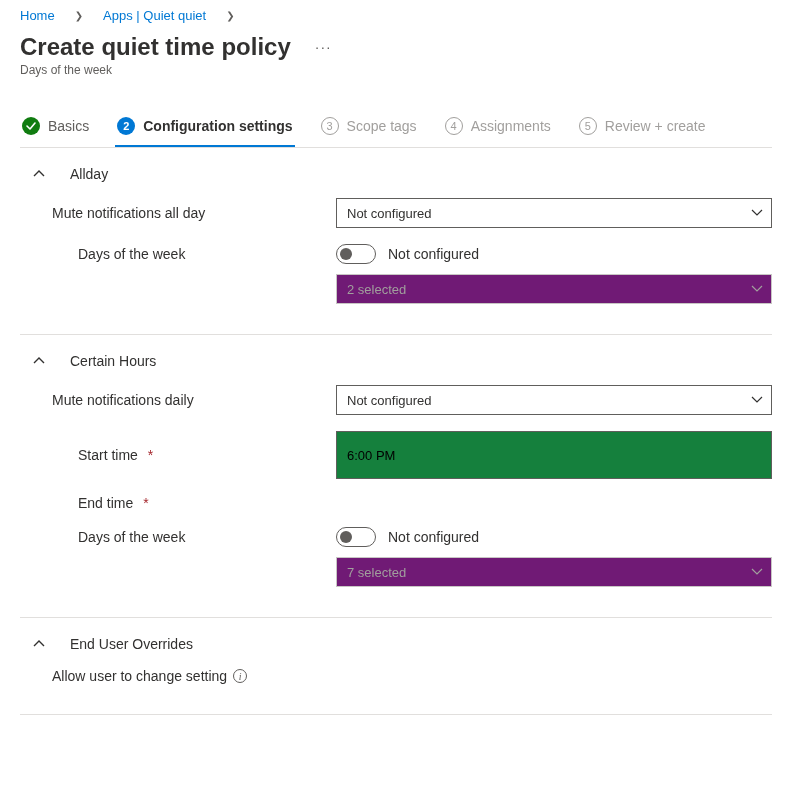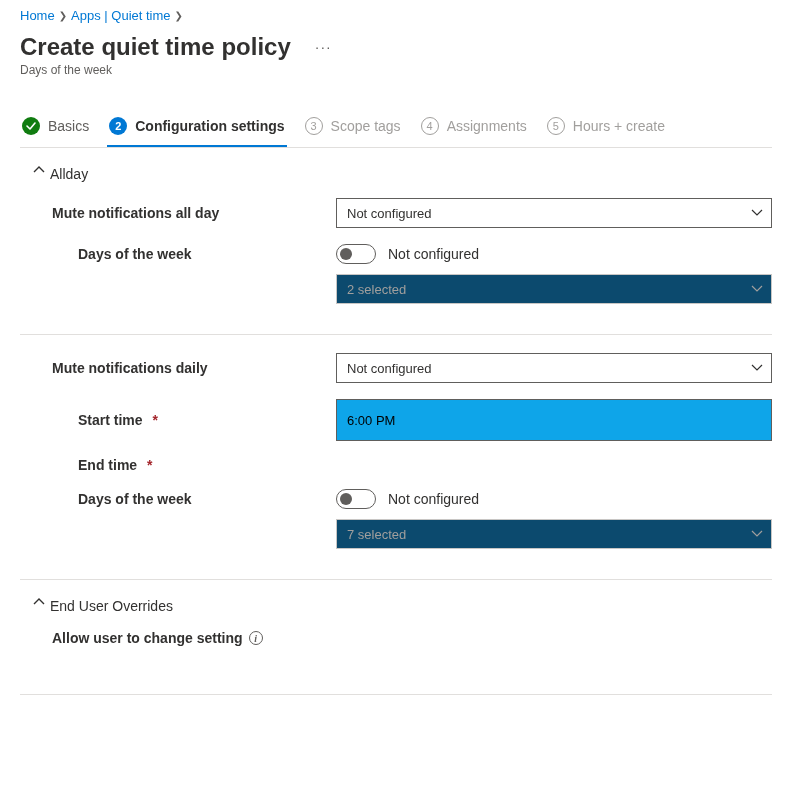--- a/index.html
+++ b/index.html
@@ -7,57 +7,57 @@
       font-family: "Segoe UI", -apple-system, sans-serif;
       font-size: 13px;
       color: #323130;
       background: #fff;
       width: 792px;
       padding: 4px 20px 20px 20px;
     }
     a { color: #0078d4; text-decoration: none; }
 
     
-    .breadcrumb { display: flex; align-items: center; gap: 4px; font-size: 13px; padding: 4px 0 6px 0; }
+    .breadcrumb { display: flex; align-items: center; gap: 20px; font-size: 13px; padding: 4px 0 6px 0; }
     .breadcrumb .sep { color: #605e5c; font-size: 10px; }
 
     
     .heading-row { display: flex; align-items: center; gap: 24px; margin-top: 4px; }
     .page-title { font-size: 24px; font-weight: 600; }
     .ellipsis { color: #605e5c; font-size: 14px; letter-spacing: 1px; cursor: pointer; }
     .subtitle { font-size: 12px; color: #605e5c; margin-top: 2px; }
 
     
-    .tabs { display: flex; gap: 16px; border-bottom: 1px solid #e1dfdd; margin-top: 32px; }
+    .tabs { display: flex; gap: 24px; border-bottom: 1px solid #e1dfdd; margin-top: 32px; }
     .tab { display: flex; align-items: center; gap: 8px; padding: 8px 2px 10px 2px; font-size: 14px; color: #605e5c; cursor: pointer; border-bottom: 2px solid transparent; }
     .tab.active { color: #323130; font-weight: 600; border-bottom-color: #0078d4; }
     .step-circle { width: 18px; height: 18px; border-radius: 50%; display: inline-flex; align-items: center; justify-content: center; font-size: 11px; background: #fff; }
     .step-circle.complete { background: #107c10; color: #fff; font-size: 11px; }
     .step-circle.active { background: #0078d4; color: #fff; font-weight: 600; }
     .step-circle.pending { border: 1px solid #a19f9d; color: #a19f9d; }
     .tab.disabled { color: #a19f9d; }
 
     
     .section { padding: 18px 0 14px 0; border-bottom: 1px solid #e1dfdd; }
-    .section-header { display: flex; align-items: flex-start; gap: 4px; margin-bottom: 16px; margin-left: 12px; cursor: pointer; }
+    .section-header { display: flex; align-items: center; gap: 24px; margin-bottom: 16px; margin-left: 12px; cursor: pointer; }
     .chevron { width: 14px; display:inline-flex; justify-content:center; color: #323130; font-size: 12px; }
     .section-title { font-size: 14px; }
 
     
     .field-row { display: flex; align-items: center; margin-bottom: 16px; }
-    .field-label-col { flex: 0 0 316px; padding-left: 32px; font-size: 14px; display:flex; align-items:center; gap:6px;font-weight:bold; }
+    .field-label-col { flex: 0 0 316px; padding-left: 32px; font-size: 14px; display:flex; align-items:center; gap:6px; }
     .field-label-col.indent { padding-left: 58px; }
     .field-control-col { flex: 1; display: flex; align-items: center; gap: 12px; border-radius: 8px; }
     .req { color: #a4262c; }
 
     
     .dropdown { position: relative; width: 100%; max-width: 436px; height: 30px; border: 1px solid #605e5c; background: #fff; padding: 0 30px 0 10px; display: flex; align-items: center; font-size: 13px; cursor: pointer; }
-    .dropdown.disabled { background: #0c4a6e; border-color: #c8c6c4; color: #a19f9d; cursor: default; }
+    .dropdown.disabled { background: #701a75; border-color: #c8c6c4; color: #a19f9d; cursor: default; }
     .dropdown .caret { position: absolute; right: 8px; top: 50%; transform: translateY(-50%); color: inherit; }
-    .text-input { width: 100%; max-width: 436px; height: 42px; border: 1px solid #605e5c; background: #0ea5e9; padding: 0 10px; font-size: 13px; font-family: inherit; }
+    .text-input { width: 100%; max-width: 436px; height: 48px; border: 1px solid #605e5c; background: #15803d; padding: 0 10px; font-size: 13px; font-family: inherit; }
 
     
     .toggle { position: relative; width: 40px; height: 20px; border-radius: 10px; cursor: pointer; flex: 0 0 auto; }
     .toggle.off { border: 1px solid #605e5c; background: #fff; }
     .toggle.off::after { content: ""; position: absolute; width: 12px; height: 12px; background: #605e5c; border-radius: 50%; top: 3px; left: 3px; }
     .toggle.on { background: #0078d4; }
     .toggle.on::after { content: ""; position: absolute; width: 12px; height: 12px; background: #fff; border-radius: 50%; top: 4px; right: 4px; }
     .toggle-label { font-size: 14px; }
 
     .info-icon { width:14px; height:14px; border:1px solid #605e5c; border-radius:50%; display:inline-flex; align-items:center; justify-content:center; font-size:10px; color:#605e5c; cursor:default; font-style: italic; font-family: serif;}
@@ -65,21 +65,21 @@
     .days-dropdown-row { margin-top: -6px; margin-bottom: 16px; }
     .days-dropdown-row .field-label-col { }
     svg { display:block; }
   </style>
 </head>
 <body>
 
 <div class="breadcrumb">
   <a href="#">Home</a>
   <span class="sep">❯</span>
-  <a href="#">Apps | Quiet time</a>
+  <a href="#">Apps | Quiet quiet</a>
   <span class="sep">❯</span>
 </div>
 
 <div class="heading-row">
   <h1 class="page-title">Create quiet time policy</h1>
   <span class="ellipsis">···</span>
 </div>
 <div class="subtitle">Days of the week</div>
 
 <div class="tabs">
@@ -98,21 +98,21 @@
   <div class="tab disabled">
     <span class="step-circle pending">3</span>
     <span>Scope tags</span>
   </div>
   <div class="tab disabled">
     <span class="step-circle pending">4</span>
     <span>Assignments</span>
   </div>
   <div class="tab disabled">
     <span class="step-circle pending">5</span>
-    <span>Hours + create</span>
+    <span>Review + create</span>
   </div>
 </div>
 
 <div class="section">
   <div class="section-header">
     <span class="chevron">
       <svg width="12" height="8" viewBox="0 0 12 8">
           <path d="M1 6 L6 1 L11 6" stroke="#323130" stroke-width="1.4" fill="none"></path>
         </svg>
     </span>
@@ -149,81 +149,89 @@
           <svg width="12" height="8" viewBox="0 0 12 8">
               <path d="M1 1 L6 6 L11 1" stroke="#a19f9d" stroke-width="1.2" fill="none"></path>
             </svg>
         </span>
       </div>
     </div>
   </div>
 </div>
 
 <div class="section">
-
-  <div class="field-row">
-    <div class="field-label-col">Mute notifications daily</div>
-    <div class="field-control-col">
-      <div class="dropdown">
-        <span>Not configured</span>
-        <span class="caret">
-          <svg width="12" height="8" viewBox="0 0 12 8">
-              <path d="M1 1 L6 6 L11 1" stroke="#323130" stroke-width="1.2" fill="none"></path>
-            </svg>
-        </span>
-      </div>
-    </div>
-  </div>
-
-  <div class="field-row">
-    <div class="field-label-col indent">
-      <span>Start time</span>
-        <span class="req">&nbsp;*</span>
-    </div>
-    <div class="field-control-col">
-      <input class="text-input" type="text" value="6:00 PM" style="">
-    </div>
-  </div>
-
-  <div class="field-row">
-    <div class="field-label-col indent">
-      <span>End time</span>
-        <span class="req">&nbsp;*</span>
-    </div>
-  </div>
-
-  <div class="field-row">
-    <div class="field-label-col indent">Days of the week</div>
-    <div class="field-control-col">
-      <div class="toggle off"></div>
-      <span class="toggle-label">Not configured</span>
-    </div>
-  </div>
-  <div class="field-row days-dropdown-row">
-    <div class="field-label-col indent"></div>
-    <div class="field-control-col">
-      <div class="dropdown disabled">
-        <span>7 selected</span>
-        <span class="caret">
-          <svg width="12" height="8" viewBox="0 0 12 8">
-              <path d="M1 1 L6 6 L11 1" stroke="#a19f9d" stroke-width="1.2" fill="none"></path>
-            </svg>
-        </span>
-      </div>
-    </div>
-  </div>
-</div>
-
-<div class="section" style="padding-bottom:32px;">
   <div class="section-header">
     <span class="chevron">
       <svg width="12" height="8" viewBox="0 0 12 8">
           <path d="M1 6 L6 1 L11 6" stroke="#323130" stroke-width="1.4" fill="none"></path>
         </svg>
     </span>
+    <span class="section-title">Certain Hours</span>
+  </div>
+
+  <div class="field-row">
+    <div class="field-label-col">Mute notifications daily</div>
+    <div class="field-control-col">
+      <div class="dropdown">
+        <span>Not configured</span>
+        <span class="caret">
+          <svg width="12" height="8" viewBox="0 0 12 8">
+              <path d="M1 1 L6 6 L11 1" stroke="#323130" stroke-width="1.2" fill="none"></path>
+            </svg>
+        </span>
+      </div>
+    </div>
+  </div>
+
+  <div class="field-row">
+    <div class="field-label-col indent">
+      <span>Start time</span>
+        <span class="req">&nbsp;*</span>
+    </div>
+    <div class="field-control-col">
+      <input class="text-input" type="text" value="6:00 PM" style="">
+    </div>
+  </div>
+
+  <div class="field-row">
+    <div class="field-label-col indent">
+      <span>End time</span>
+        <span class="req">&nbsp;*</span>
+    </div>
+  </div>
+
+  <div class="field-row">
+    <div class="field-label-col indent">Days of the week</div>
+    <div class="field-control-col">
+      <div class="toggle off"></div>
+      <span class="toggle-label">Not configured</span>
+    </div>
+  </div>
+  <div class="field-row days-dropdown-row">
+    <div class="field-label-col indent"></div>
+    <div class="field-control-col">
+      <div class="dropdown disabled">
+        <span>7 selected</span>
+        <span class="caret">
+          <svg width="12" height="8" viewBox="0 0 12 8">
+              <path d="M1 1 L6 6 L11 1" stroke="#a19f9d" stroke-width="1.2" fill="none"></path>
+            </svg>
+        </span>
+      </div>
+    </div>
+  </div>
+</div>
+
+<div class="section" style="padding-bottom:14px;">
+  <div class="section-header">
+    <span class="chevron">
+      <svg width="12" height="8" viewBox="0 0 12 8">
+          <path d="M1 6 L6 1 L11 6" stroke="#323130" stroke-width="1.4" fill="none"></path>
+        </svg>
+    </span>
     <span class="section-title">End User Overrides</span>
   </div>
 
   <div class="field-row" style="margin-bottom:16px;">
     <div class="field-label-col">
       <span>Allow user to change setting</span>
       <span class="info-icon">i</span>
     </div>
   </div>
 </div>

